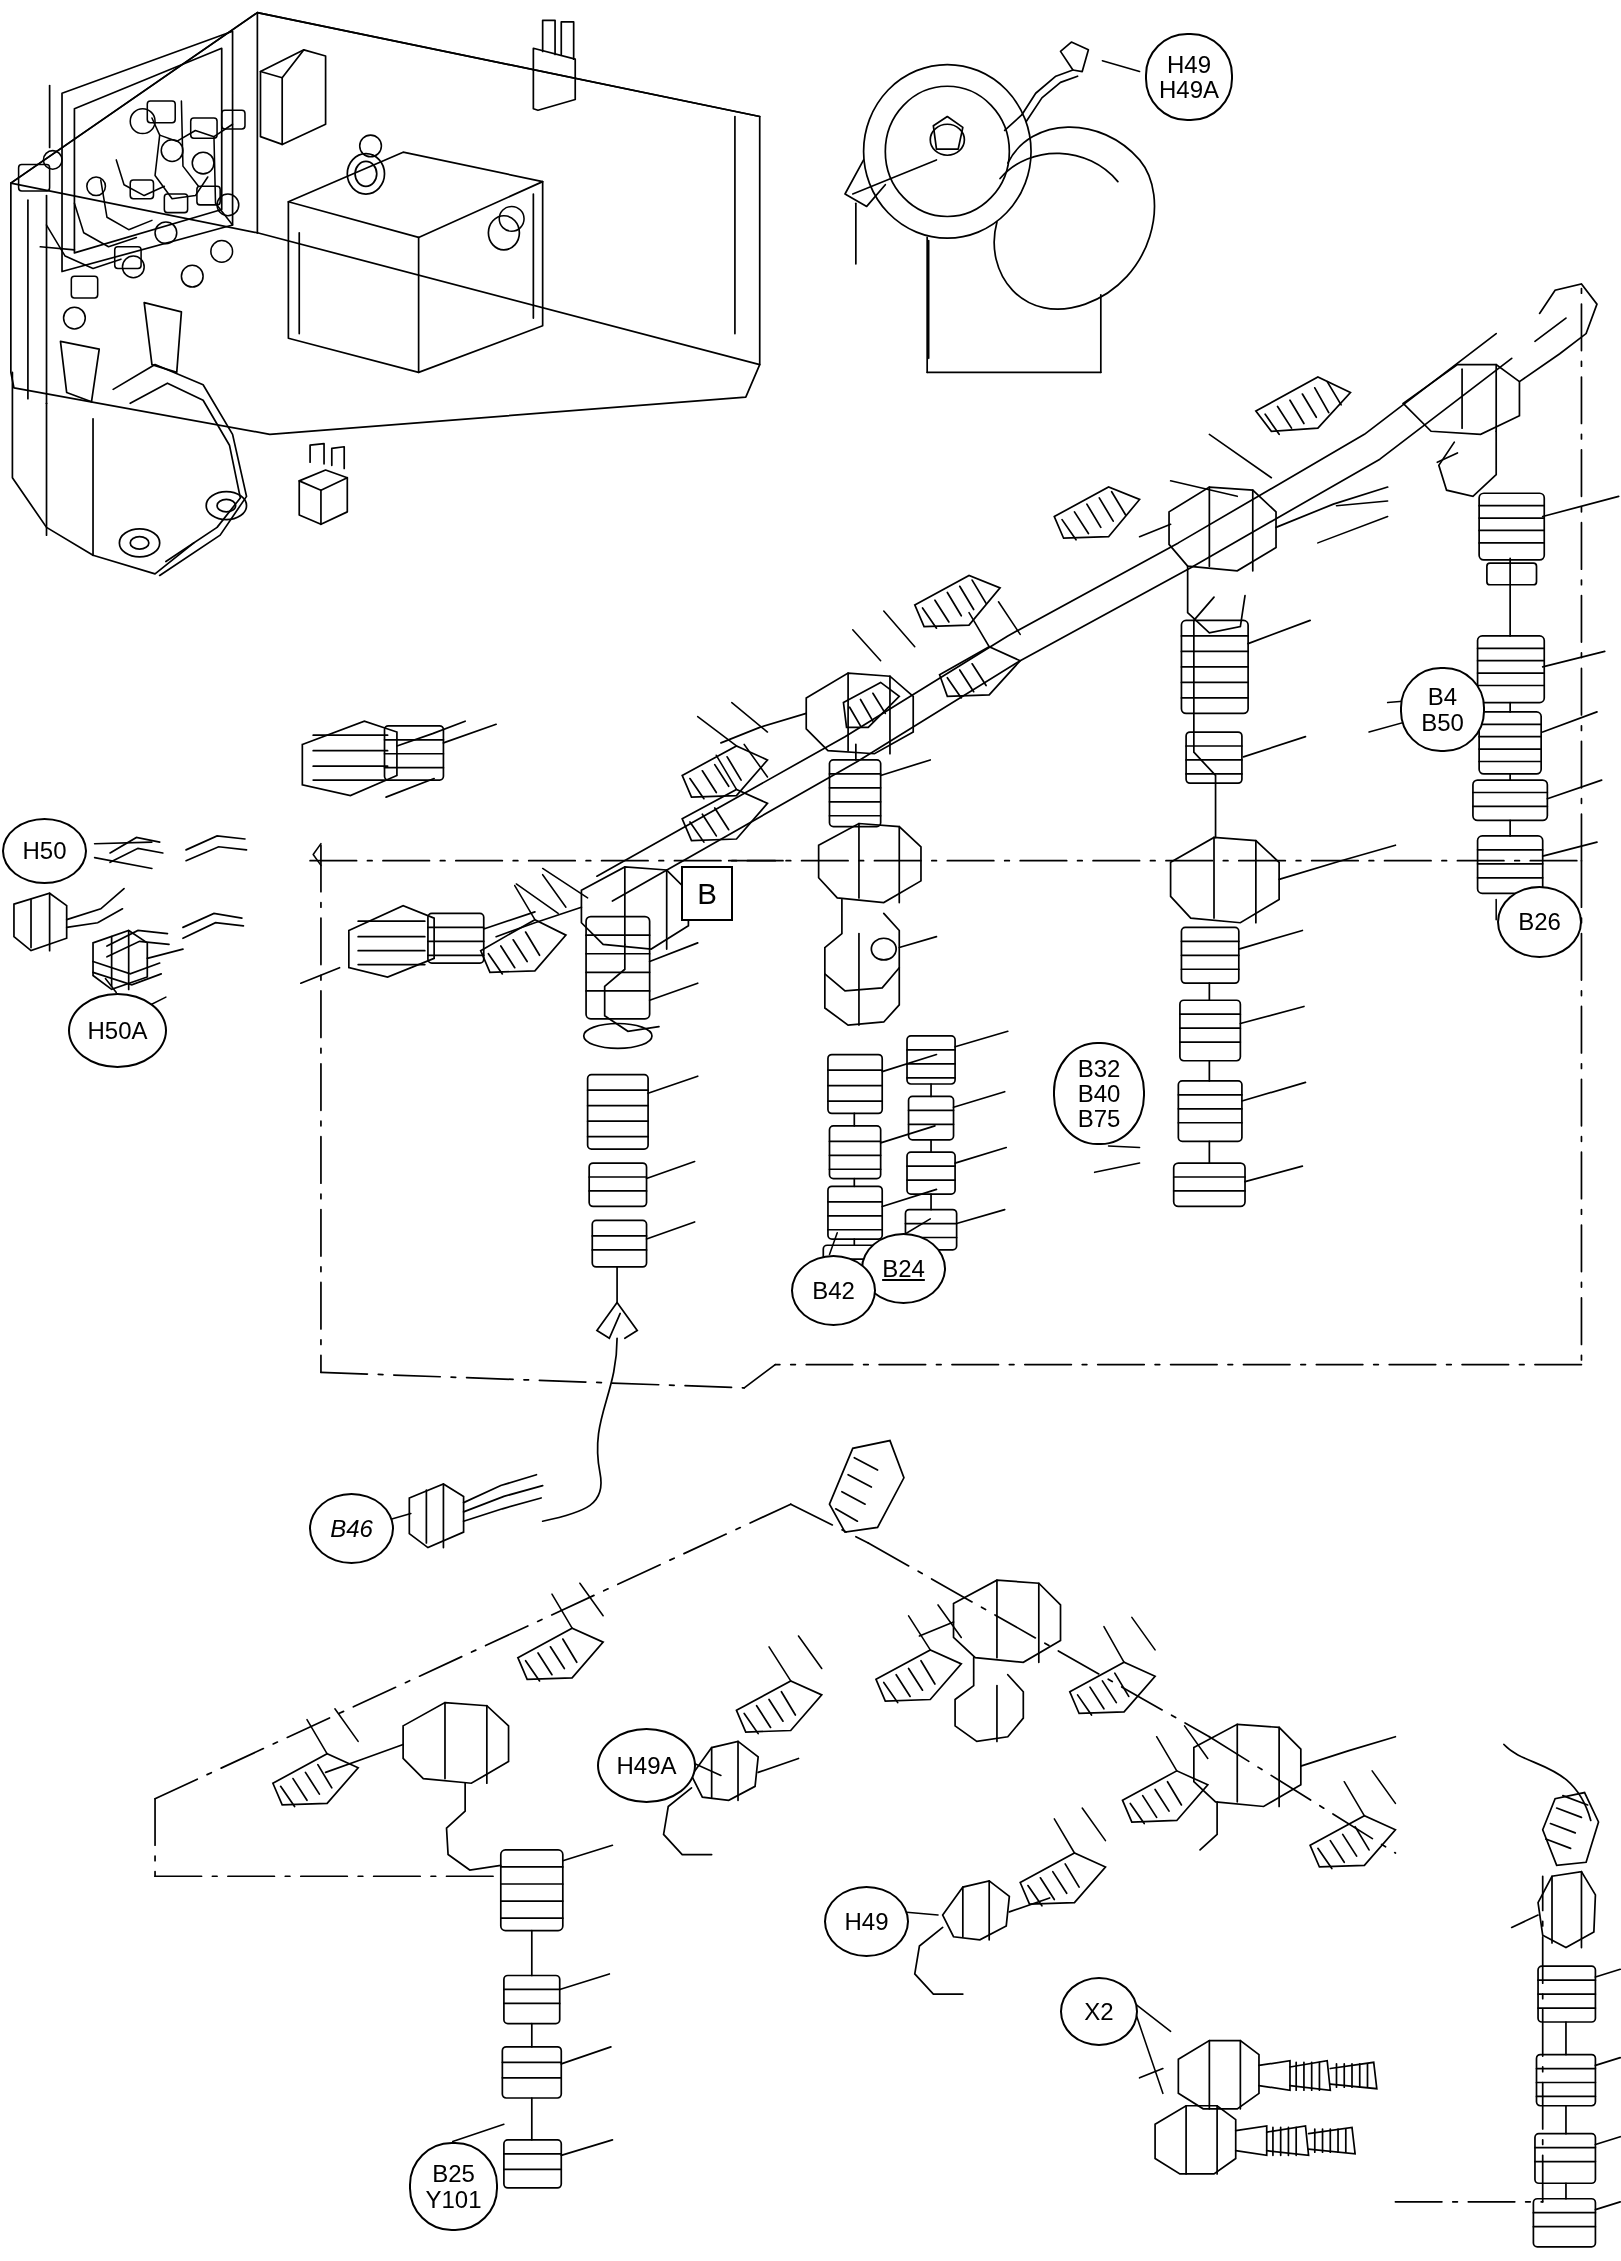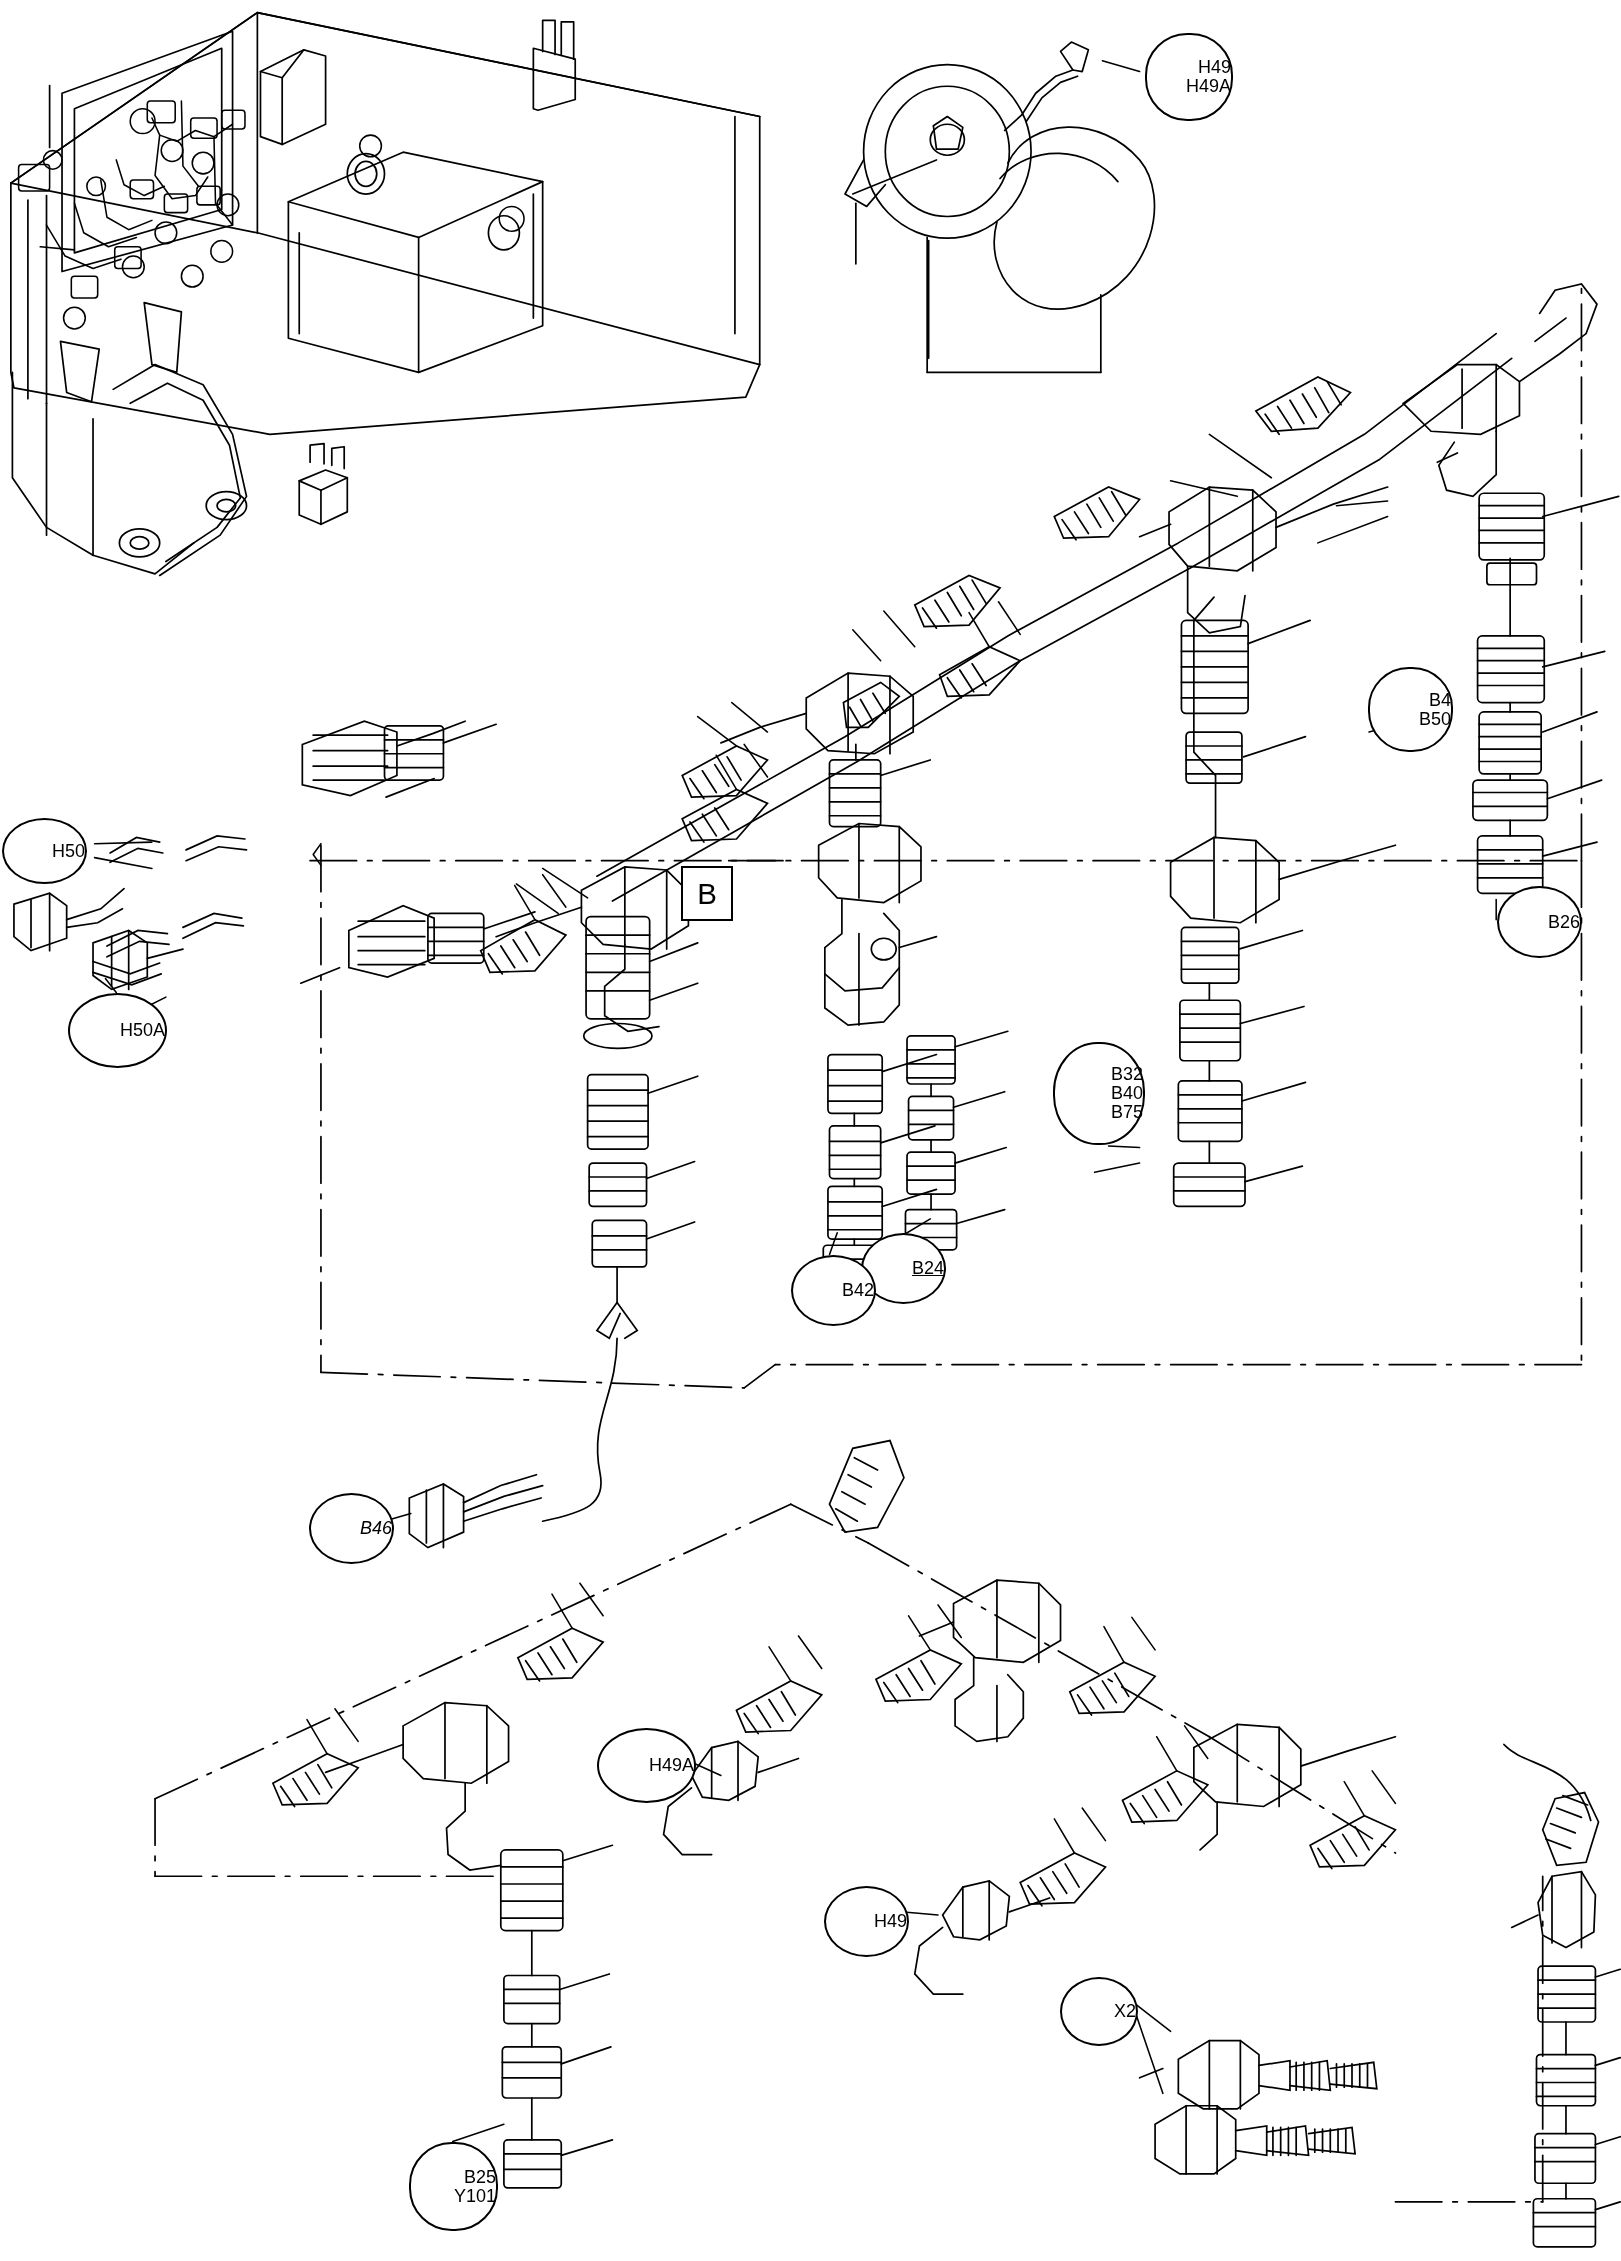--- a/index.html
+++ b/index.html
@@ -6,23 +6,23 @@
   body{font-family:"Liberation Sans", sans-serif;}
   #sheet{position:relative;width:1621px;height:2261px;background:#fff;overflow:hidden;}
   svg.layer{position:absolute;left:0;top:0;width:1621px;height:2261px;}
   .callout{
     position:absolute;
     border:2.3px solid #000;
     border-radius:50%;
     background:#fff;
     display:flex;
     flex-direction:column;
-    align-items:flex-end;
+    align-items:center;
     justify-content:center;
-    font-size:18px;
+    font-size:24px;
     line-height:1.05;
     color:#000;
     text-align:center;
     font-family:"Liberation Sans", sans-serif;
   }
   .callout.two{border-radius:48%;}
   .callout span{display:block;}
   .boxlabel{
     position:absolute;
     border:2.3px solid #000;
@@ -538,21 +538,21 @@
         <path d="M950 1018 L924 974 M990 1002 L960 960"></path>
       </g>
     </g>
   </svg>
 
   <div class="callout two" style="left:1145px;top:33px;width:84px;height:84px;">
     <span>H49</span>
     <span>H49A</span>
   </div>
 
-  <div class="callout two" style="left:1368px;top:667px;width:81px;height:81px;">
+  <div class="callout two" style="left:1400px;top:667px;width:81px;height:81px;">
     <span>B4</span>
     <span>B50</span>
   </div>
 
   <div class="callout" style="left:2px;top:818px;width:81px;height:62px;">
     <span>H50</span>
   </div>
 
   <div class="callout" style="left:1497px;top:886px;width:81px;height:68px;">
     <span>B26</span>

